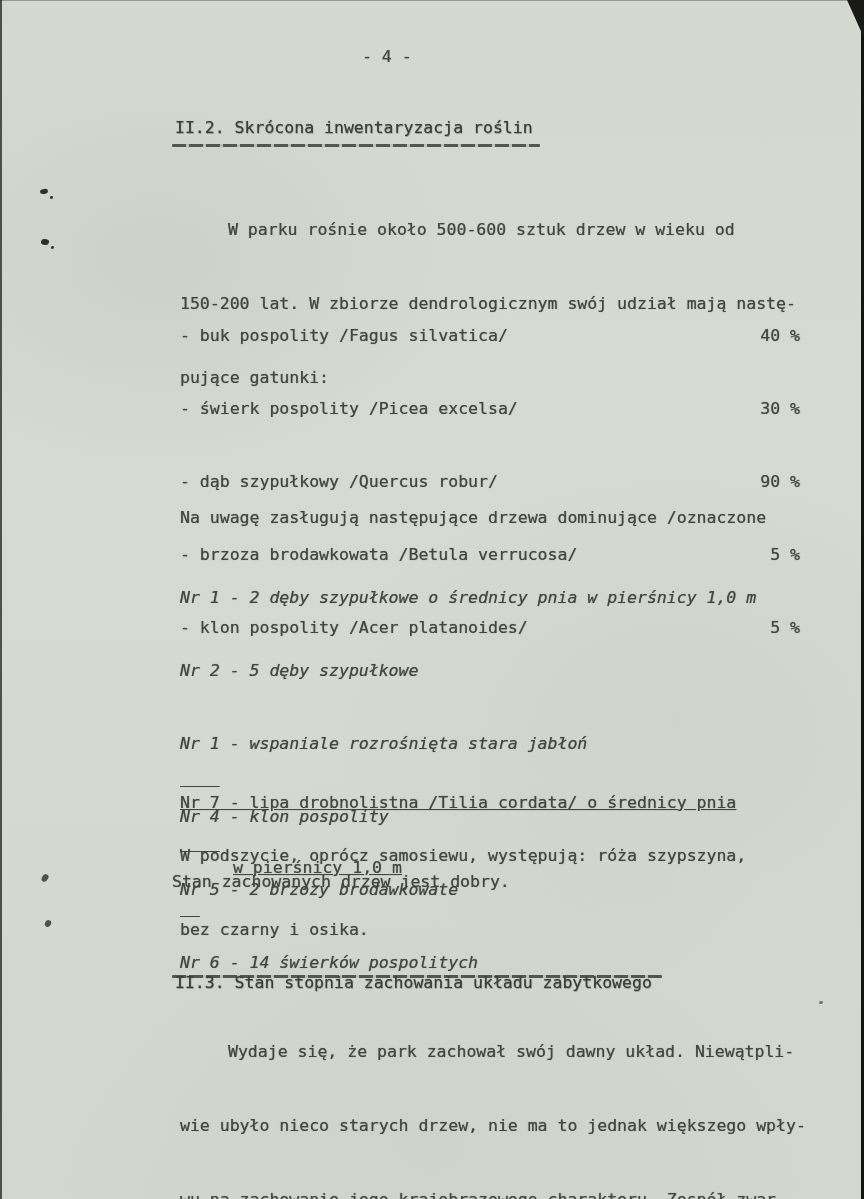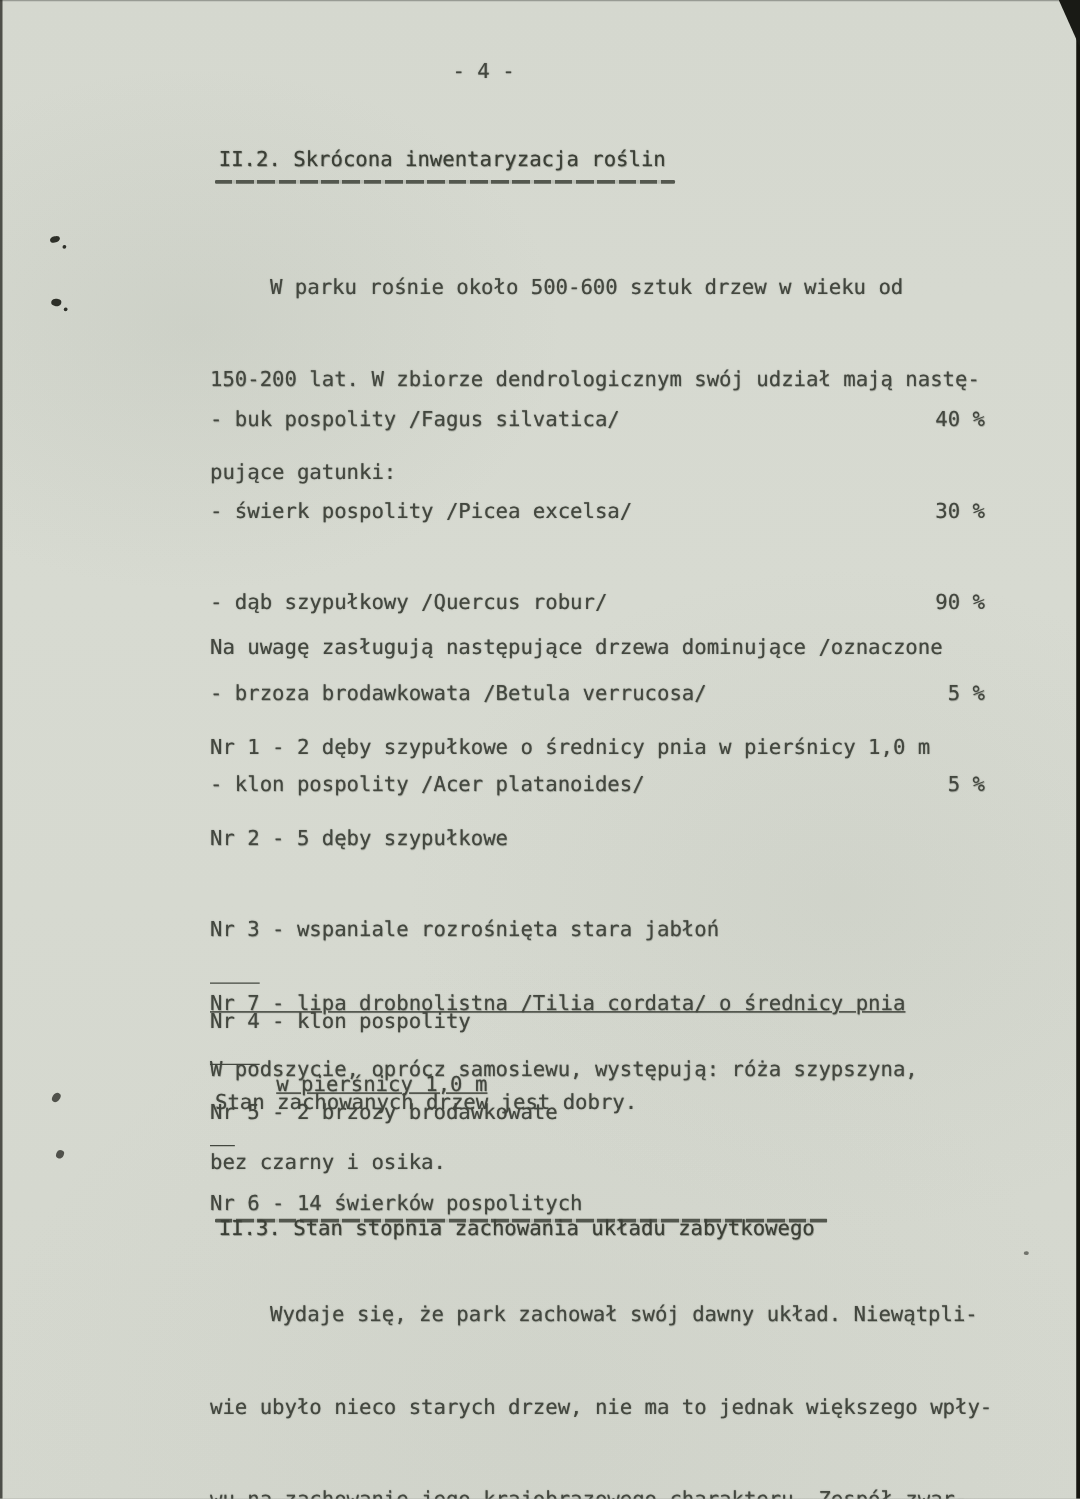--- a/index.html
+++ b/index.html
@@ -19,21 +19,21 @@
       linear-gradient(180deg,#d5d8cf 0%,#d7dad1 40%,#d4d7ce 100%);
     color:#43473f;
     font-size:16.5px;
   }
   .line, .hline{
     position:absolute;
     white-space:pre;
     letter-spacing:0;
     text-shadow:0 0 1px rgba(60,64,54,0.55), 0.4px 0.4px 0 rgba(60,64,54,0.25);
   }
-  .block{position:absolute;left:168px;white-space:pre;}
+  .block{position:absolute;left:180px;white-space:pre;}
   .block .bl{display:block;text-shadow:0 0 1px rgba(60,64,54,0.55), 0.4px 0.4px 0 rgba(60,64,54,0.25);}
   .indent{padding-left:48px;}
   .lh36 .bl{line-height:36px;height:36px;}
   .lh35 .bl{line-height:35px;height:35px;}
   .lh27 .bl{line-height:27px;height:27px;}
   .heading{
     position:absolute;left:175px;height:26px;line-height:26px;
     color:#3b3f36;
     text-shadow:0 0 1px rgba(52,56,46,0.6), 0.5px 0.5px 0 rgba(52,56,46,0.3);
     white-space:pre;
@@ -121,24 +121,24 @@
     <div class="species-row">
       <span>- klon pospolity /Acer platanoides/</span>
       <span class="pct">5 %</span>
     </div>
   </div>
 
   <div class="block lh36" style="top:462px;">
     <span class="bl">Na uwagę zasługują następujące drzewa dominujące /oznaczone</span>
   </div>
 
-  <div class="block lh35" style="top:542px;">
+  <div class="block lh35" style="top:542px;font-style:italic;">
     <span class="bl">Nr 1 - 2 dęby szypułkowe o średnicy pnia w pierśnicy 1,0 m</span>
     <span class="bl">Nr 2 - 5 dęby szypułkowe</span>
-    <span class="bl">Nr 3 - wspaniale rozrośnięta stara jabłoń</span>
+    <span class="bl">Nr 1 - wspaniale rozrośnięta stara jabłoń</span>
     <span class="bl">Nr 4 - klon pospolity</span>
     <span class="bl">Nr 5 - 2 brzozy brodawkowate</span>
     <span class="bl">Nr 6 - 14 świerków pospolitych</span>
   </div>
 
   <div class="block lh27" style="top:751px;text-decoration:underline;">
     <span class="bl">Nr 7 - lipa drobnolistna /Tilia cordata/ o średnicy pnia</span>
     <span class="bl" style="padding-left:53px;">w pierśnicy 1,0 m</span>
   </div>
 

